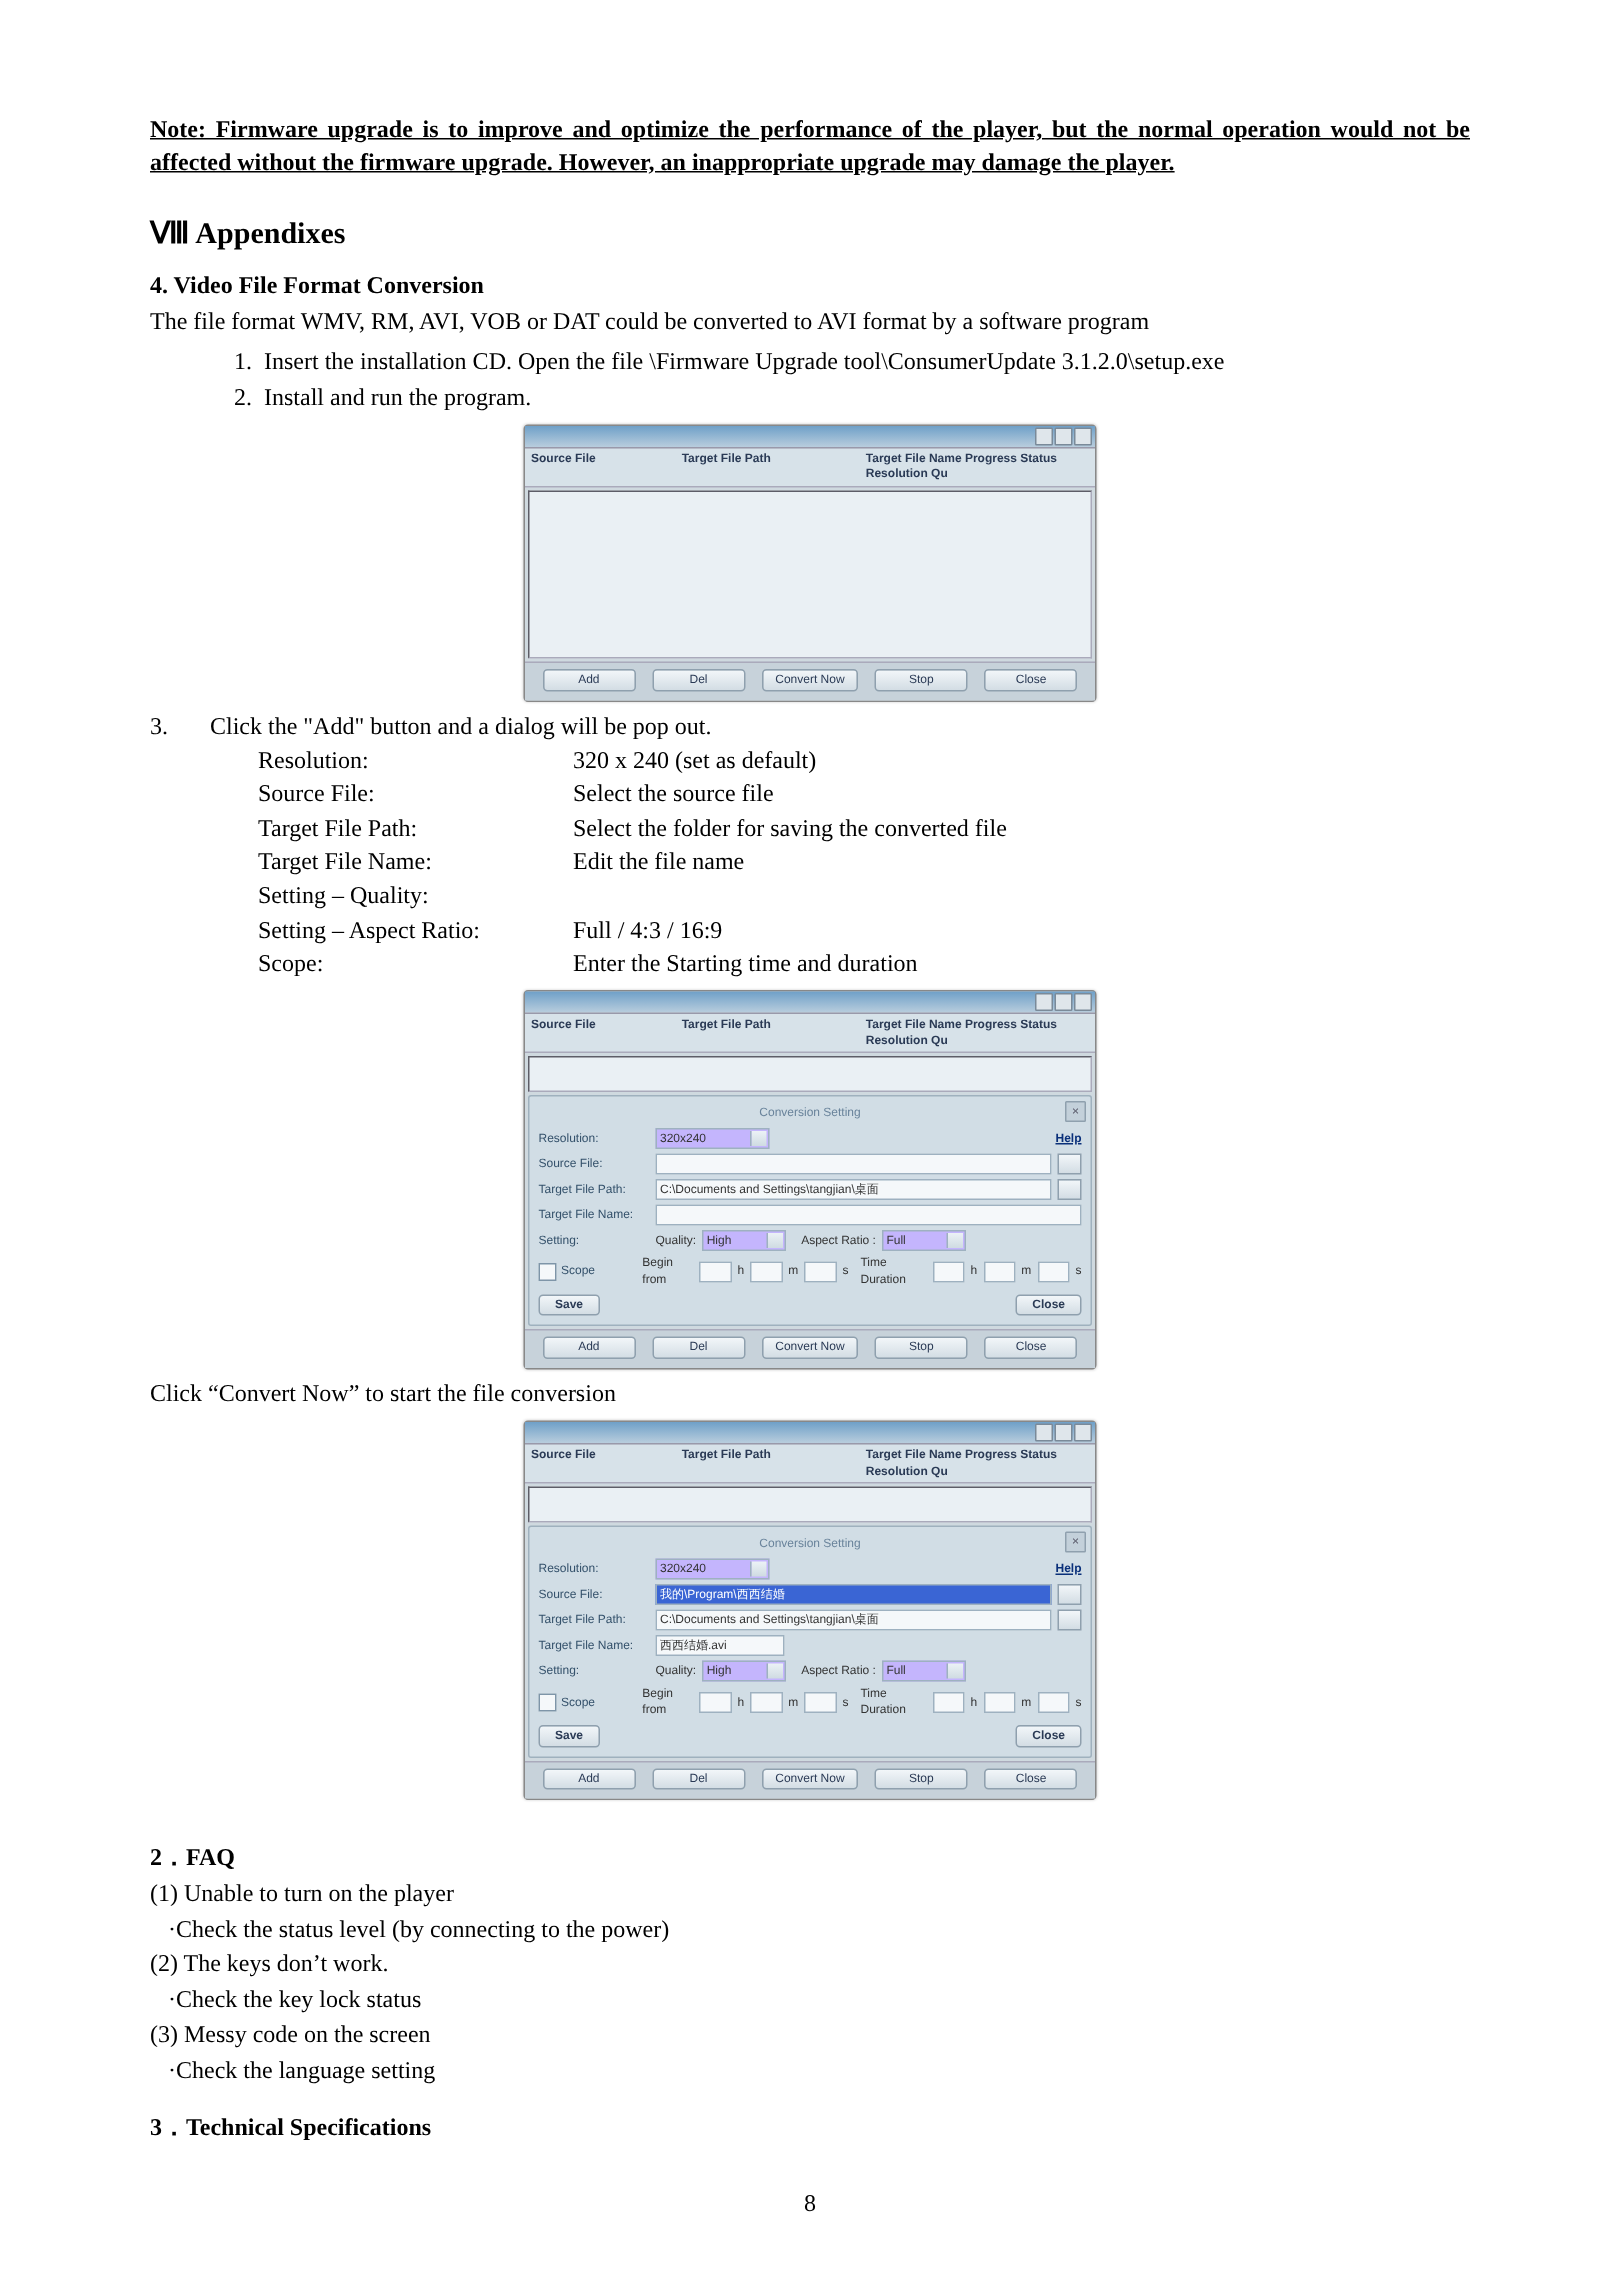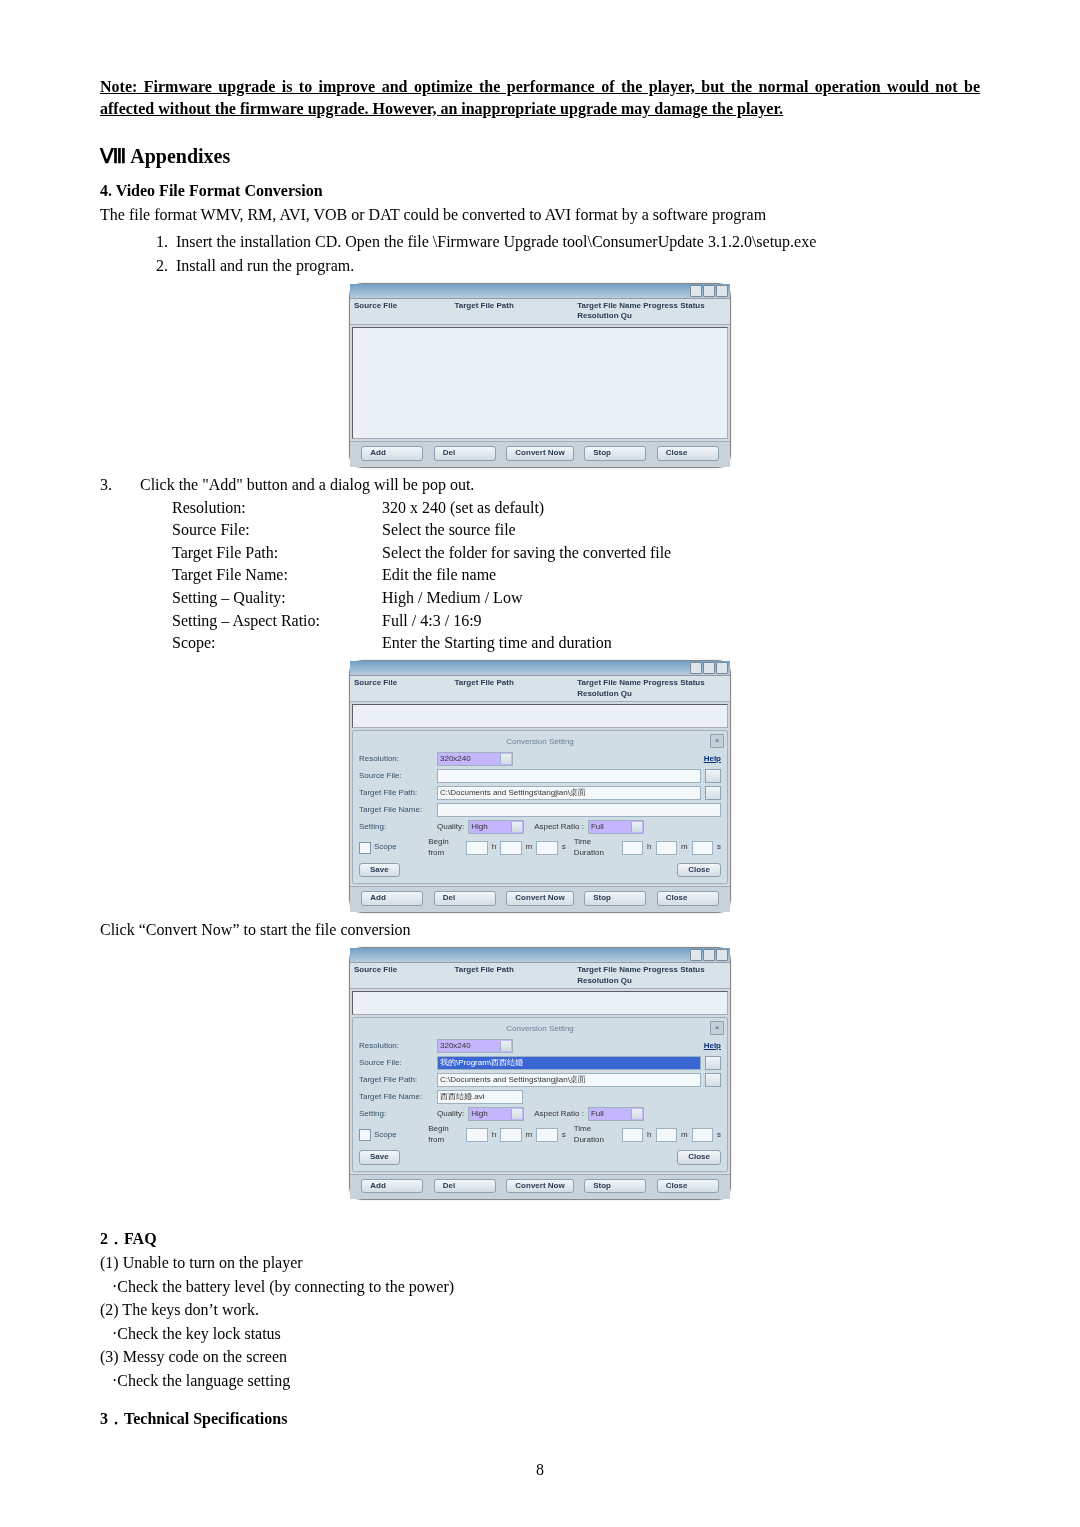--- a/index.html
+++ b/index.html
@@ -68,21 +68,21 @@
     }
     .screenshot-wrap {
       text-align: center;
       margin: 6px 0 6px 0;
     }
     .app-window {
       display: inline-block;
       width: 380px;
       background: #cfd9df;
       border: 1px solid #888;
-      border-radius: 13px;
+      border-radius: 3px;
       font-family: Tahoma, Arial, sans-serif;
       font-size: 8px;
       color: #333;
       text-align: left;
       box-shadow: 0 0 2px rgba(0,0,0,0.2);
     }
     .app-window .titlebar {
       height: 14px;
       background: linear-gradient(#6fa0c8, #b8cddd);
       border-bottom: 1px solid #99a;
@@ -126,22 +126,22 @@
       background: #c7d2da;
       border-top: 1px solid #aab;
     }
     .app-window .buttons .btn {
       background: linear-gradient(#f2f6f9, #d3dde4);
       border: 1px solid #8fa0ae;
       border-radius: 3px;
       padding: 1px 8px;
       color: #2a3a55;
       min-width: 44px;
-      text-align: left;
-      font-weight: bold;
+      text-align: center;
+      font-weight: normal;
     }
     .dialog {
       position: relative;
       margin: 2px;
       background: #d1dde5;
       border: 1px solid #9fb1be;
       border-radius: 2px;
       padding: 6px;
     }
     .dialog .closebtn {
@@ -283,21 +283,20 @@
       <div class="row">
           <div class="term">Target File Path:</div>
           <div class="val">Select the folder for saving the converted file</div>
         </div>
       <div class="row">
           <div class="term">Target File Name:</div>
           <div class="val">Edit the file name</div>
         </div>
       <div class="row">
           <div class="term">Setting – Quality:</div>
-          <div class="val">High / Medium / Low</div>
         </div>
       <div class="row">
           <div class="term">Setting – Aspect Ratio:</div>
           <div class="val">Full / 4:3 / 16:9</div>
         </div>
       <div class="row">
           <div class="term">Scope:</div>
           <div class="val">Enter the Starting time and duration</div>
         </div>
     </div>
@@ -462,21 +461,21 @@
         <div class="btn">Stop</div>
         <div class="btn">Close</div>
       </div>
     </div>
   </div>
 
   <div class="sep-gap"></div>
 
   <h3 class="sub">2．FAQ</h3>
   <div class="plain-line">(1) Unable to turn on the player</div>
-  <div class="plain-line indent">·Check the battery level (by connecting to the power)</div>
+  <div class="plain-line indent">·Check the status level (by connecting to the power)</div>
   <div class="plain-line">(2) The keys don’t work.</div>
   <div class="plain-line indent">·Check the key lock status</div>
   <div class="plain-line">(3) Messy code on the screen</div>
   <div class="plain-line indent">·Check the language setting</div>
 
   <h3 class="sub" style="margin-top:16px;">3．Technical Specifications</h3>
 
   <div class="pagenum">8</div>
 </div>
 

